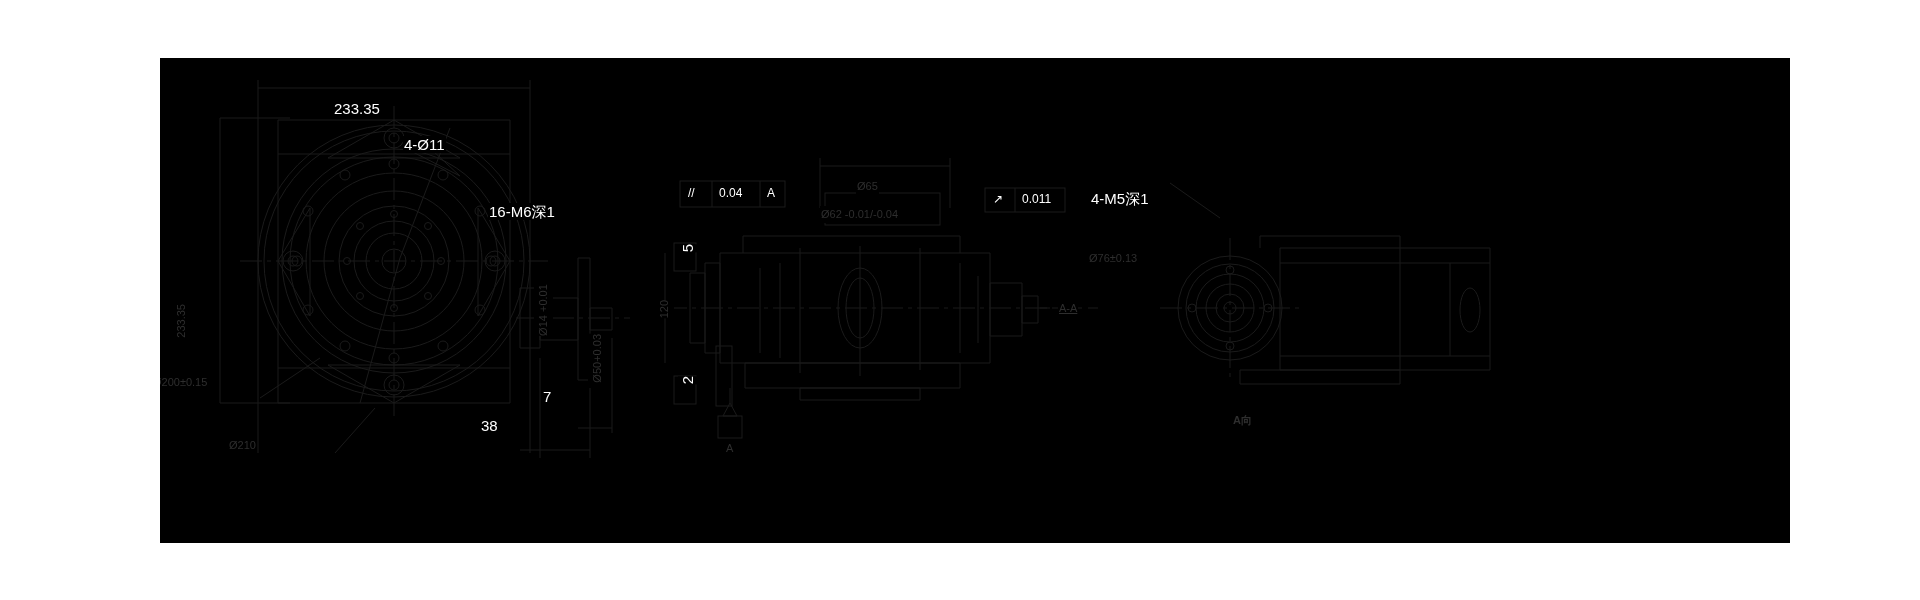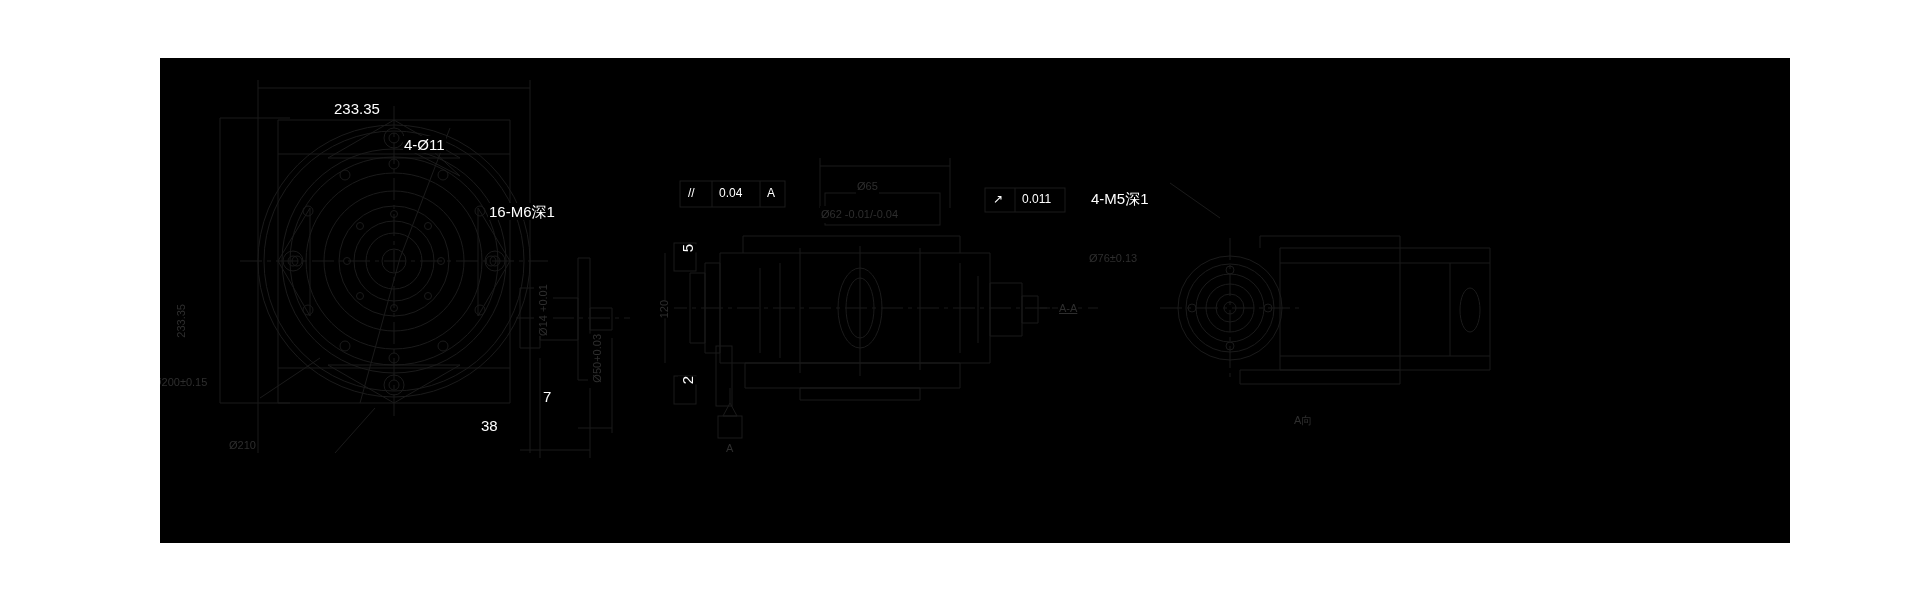--- a/index.html
+++ b/index.html
@@ -263,16 +263,16 @@
     <div class="chip vert" style="left:518px; top:318px;">2</div>
 
     <div class="chip dim" style="left:565px; top:358px;">A</div>
 
     <div class="chip dim" style="left:898px; top:218px;text-decoration:underline;">A-A</div>
 
     <div class="chip" style="left:930px; top:132px;">4-M5深1</div>
 
     <div class="chip dim" style="left:928px; top:168px;">Ø76±0.13</div>
 
-    <div class="chip dim" style="left:1133px; top:330px;">A向</div>
+    <div class="chip dim" style="left:1072px; top:330px;font-weight:bold;">A向</div>
 
   </div>
 </div>
 
 </body></html>

